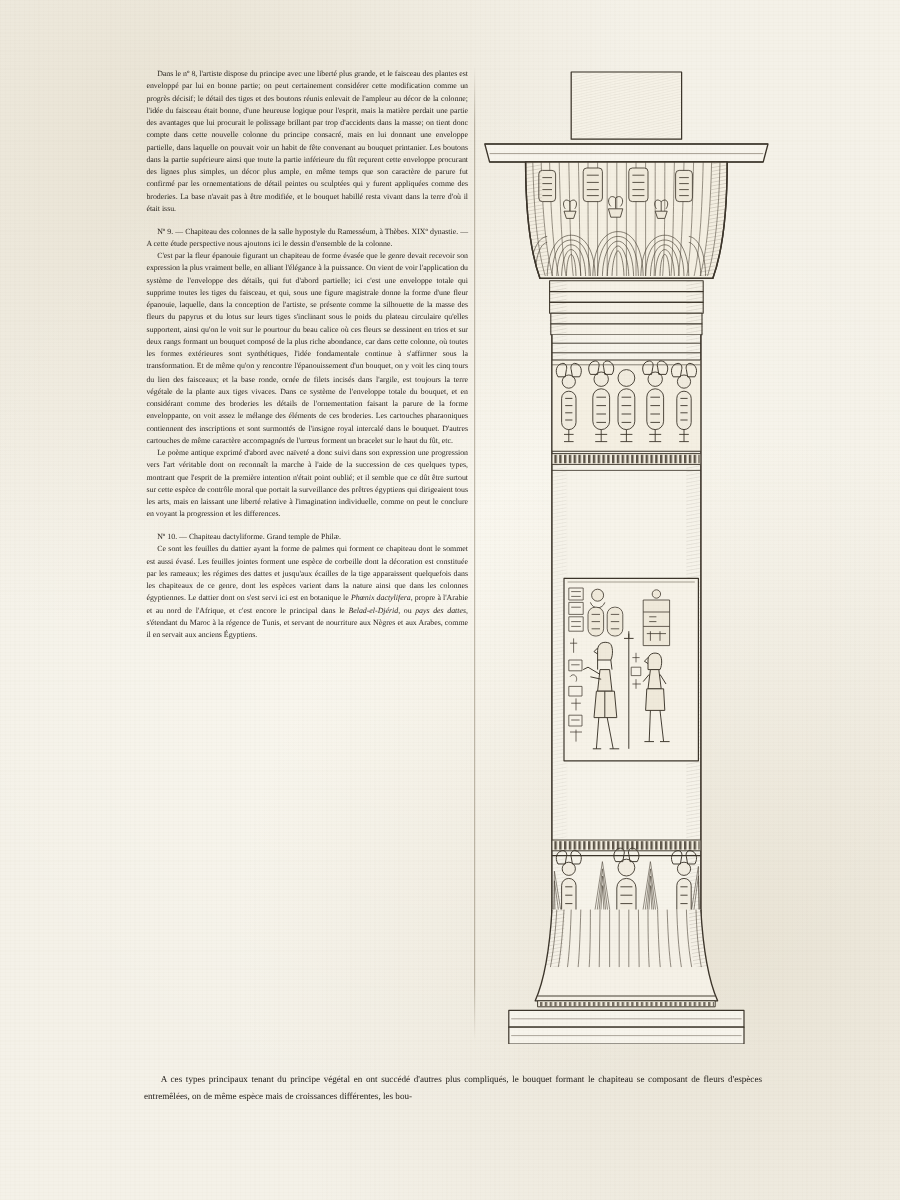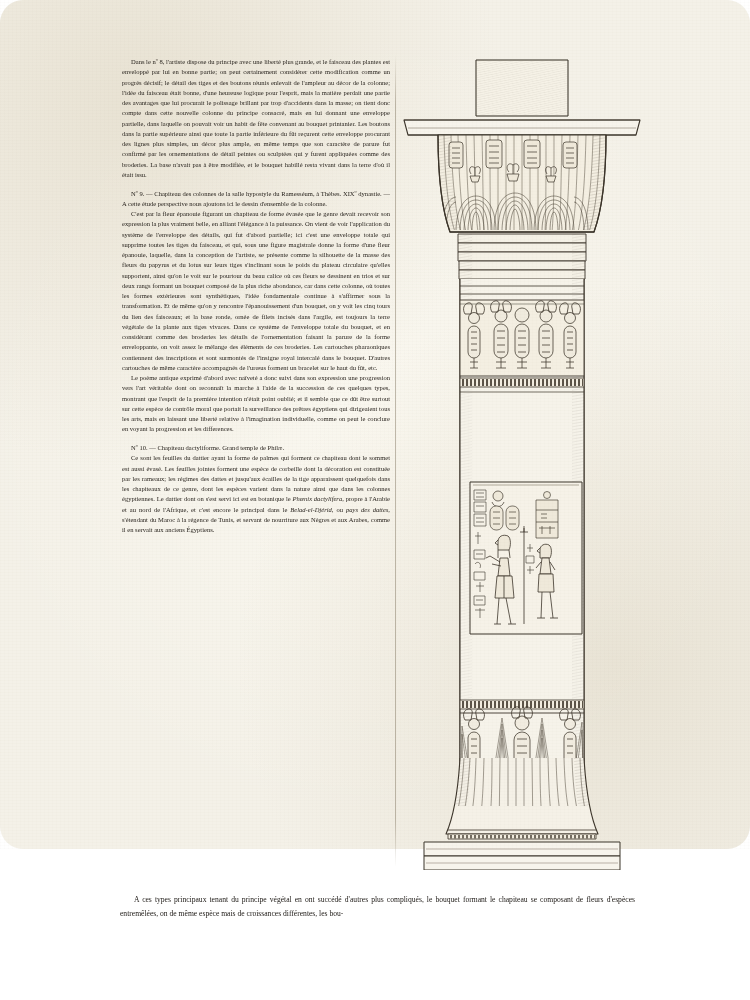--- a/index.html
+++ b/index.html
@@ -11,28 +11,27 @@
     width: 750px;
     height: 1000px;
     overflow: hidden;
     font-family: "Liberation Serif", "DejaVu Serif", serif;
     color: #1f1b17;
   }
 
   #page {
     position: relative;
     width: 750px;
-    height: 849px;
+    height: 1000px;
     background: #f4f1e8;
     background-image:
       radial-gradient(circle at 18% 12%, rgba(205,192,163,0.30) 0%, rgba(205,192,163,0) 38%),
       radial-gradient(circle at 82% 78%, rgba(198,185,156,0.26) 0%, rgba(198,185,156,0) 42%),
       radial-gradient(circle at 50% 50%, rgba(255,253,246,0.55) 0%, rgba(255,253,246,0) 70%);
     box-sizing: border-box;
-    border-radius: 23px;
   }
 
   
   #grain {
     position: absolute;
     inset: 0;
     pointer-events: none;
     opacity: .5;
     background-image:
       repeating-linear-gradient(0deg, rgba(160,146,118,.045) 0 1px, rgba(0,0,0,0) 1px 3px),

